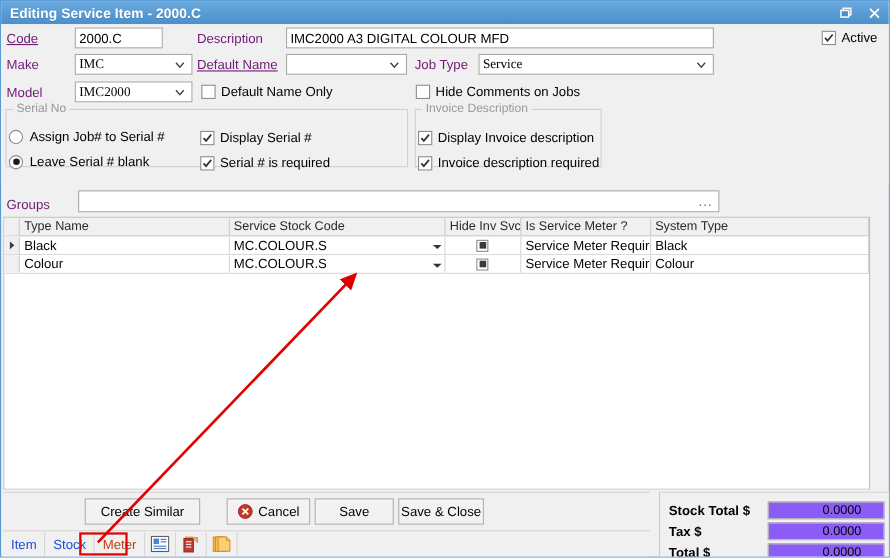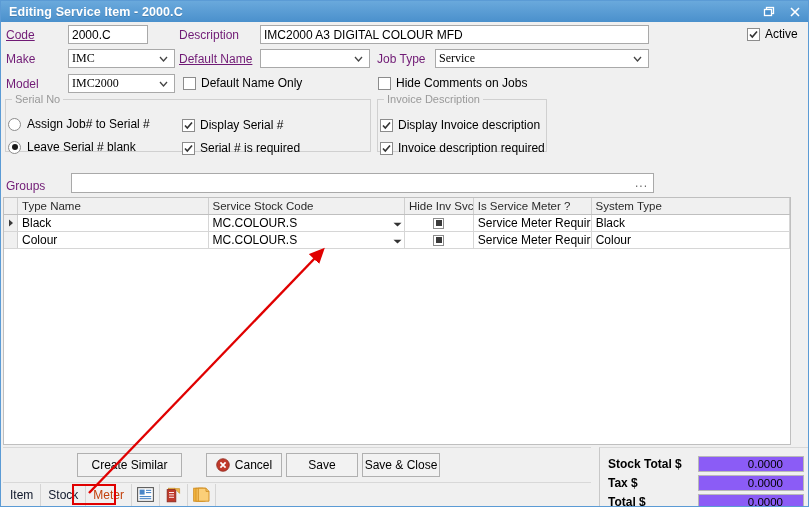--- a/index.html
+++ b/index.html
@@ -151,21 +151,21 @@
   }
 
   
   .tabstrip {
     position:absolute; left:2px; top:481px; width:588px; height:24px;
     background:#f0f0f0; border-top:1px solid #d8d8d8;
     display:flex; align-items:center;
   }
   .tab {
     height:22px; display:flex; align-items:center; justify-content:center;
-    padding:0 7px; font-size:12px; color:#0f172a;
+    padding:0 7px; font-size:12px; color:#1d4ed8;
     border-right:1px solid #d5d5d5;
   }
   .tab.active { color:#c2410c;text-align:center; }
   .tabico {
     width:28px; height:22px; display:flex; align-items:center; justify-content:center;
     border-right:1px solid #d5d5d5;
   }
   .tabico svg { display:block; }
 
   

